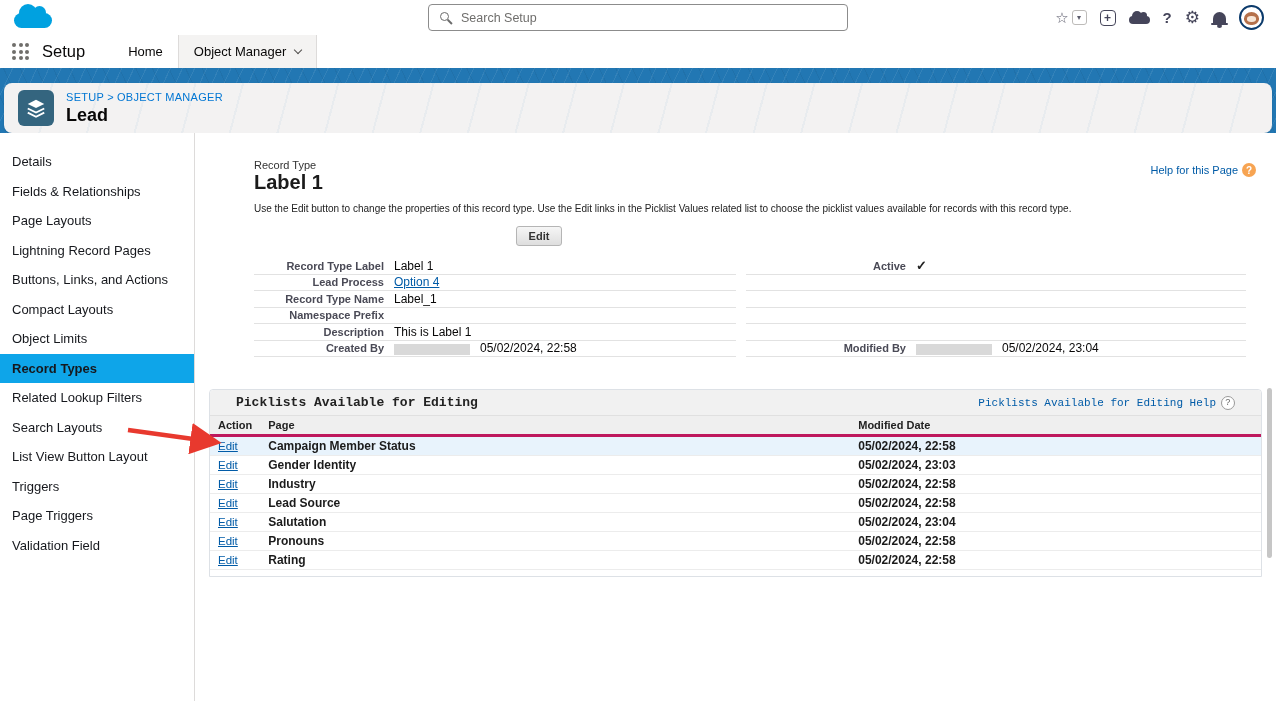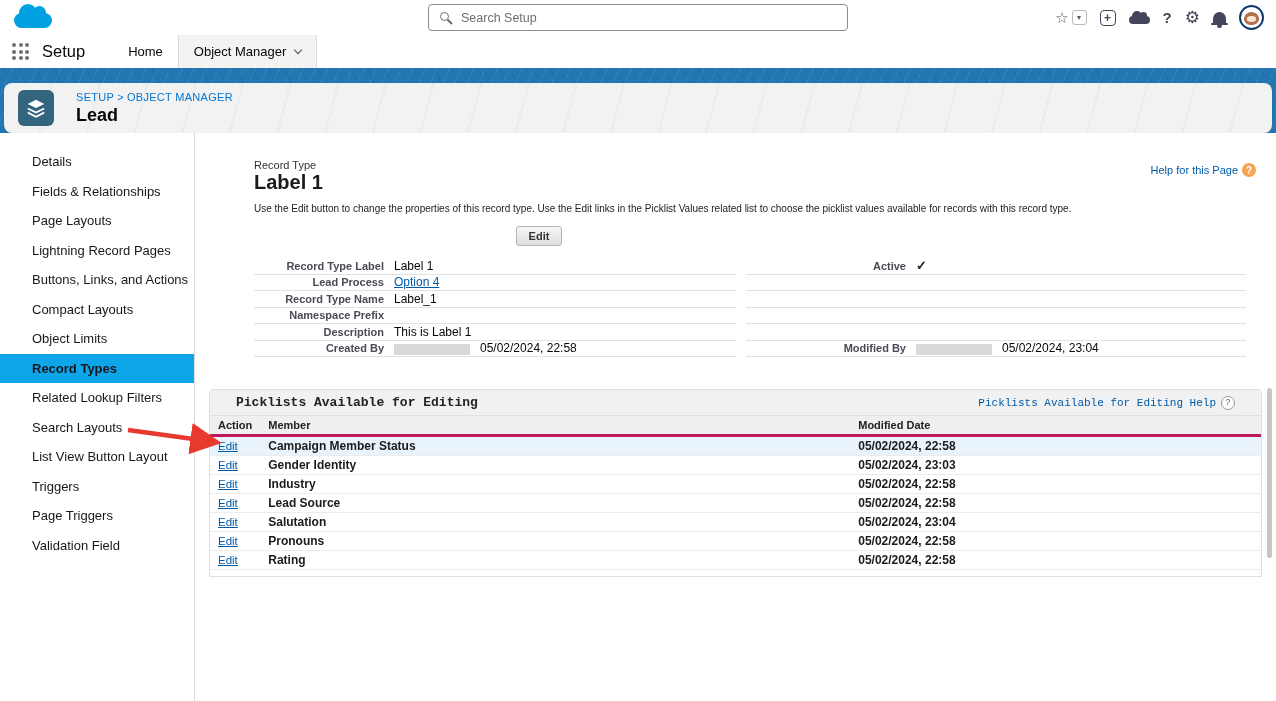--- a/index.html
+++ b/index.html
@@ -60,34 +60,34 @@
   
   .band {
     height: 65px; padding: 15px 4px 0;
     background-color: #2277b3;
     background-image:
       repeating-linear-gradient(115deg, rgba(255,255,255,0.08) 0 1px, transparent 1px 11px),
       repeating-linear-gradient(65deg, rgba(0,0,0,0.05) 0 1px, transparent 1px 15px);
   }
   .banner-card {
     height: 50px; background: #f3f2f2; border-radius: 8px;
-    display: flex; align-items: center; padding: 0 14px; gap: 22px;
+    display: flex; align-items: center; padding: 0 14px; gap: 12px;
     background-image: repeating-linear-gradient(105deg, rgba(34,119,179,0.05) 0 2px, transparent 2px 46px);
     box-shadow: 0 1px 2px rgba(0,0,0,0.15);
   }
   .obj-icon { width: 36px; height: 36px; border-radius: 6px; background: #34657f; display: flex; align-items: center; justify-content: center; flex: none; }
   .crumbs { font-size: 11px; letter-spacing: 0.3px; color: #0176d3; font-weight: 400; }
   .crumbs a { color: #0176d3; text-decoration: none; }
   .crumb-sep { color: #0176d3; margin: 0 3px; }
   .banner-title { font-size: 18px; font-weight: 700; color: #080707; margin-top: 2px; }
 
   
   .content { display: flex; height: 568px; background: #fff; }
   .sidebar { width: 195px; border-right: 1px solid #dddbda; padding-top: 14px; flex: none; }
-  .side-item { height: 29.5px; line-height: 29.5px; padding-left: 32px; font-size: 13px; color: #16181d; cursor: pointer; white-space: nowrap; }
+  .side-item { height: 29.5px; line-height: 29.5px; padding-left: 12px; font-size: 13px; color: #16181d; cursor: pointer; white-space: nowrap; }
   .side-item.active { font-weight: 700; background: #0ea5e9; }
 
   .main { flex: 1; position: relative; padding: 26px 14px 0 14px; min-width: 0; }
   .help-page { position: absolute; top: 30px; right: 20px; font-size: 11px; color: #015ba7; display: flex; align-items: center; gap: 4px; text-decoration: none; }
   .help-orange { width: 14px; height: 14px; border-radius: 50%; background: #f7a452; color: #fff; font-size: 10px; font-weight: 700; display: flex; align-items: center; justify-content: center; }
   .eyebrow { margin-left: 45px; font-size: 11px; color: #333; }
   .page-title { margin-left: 45px; font-size: 20px; font-weight: 700; color: #1b1b1b; line-height: 22px; }
   .intro { margin-left: 45px; margin-top: 10px; font-size: 10px; color: #222; }
   .btn-row { width: 660px; text-align: center; margin-top: 12px; }
   .sf-btn {
@@ -274,21 +274,21 @@
       </div>
       <table class="plist-table">
         <colgroup>
             <col style="width:48px">
             <col style="width:590px">
             <col>
           </colgroup>
         <thead>
           <tr>
             <th>Action</th>
-            <th>Member</th>
+            <th>Page</th>
             <th>Modified Date</th>
           </tr>
         </thead>
         <tbody>
           <tr class="hl">
             <td class="action"><a>Edit</a></td>
             <td class="field">Campaign Member Status</td>
             <td class="date">05/02/2024, 22:58</td>
           </tr>
           <tr>

